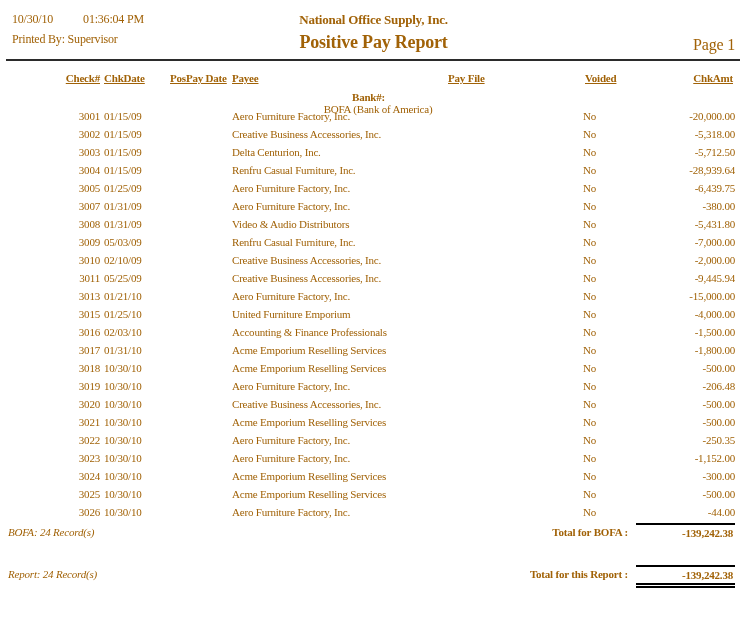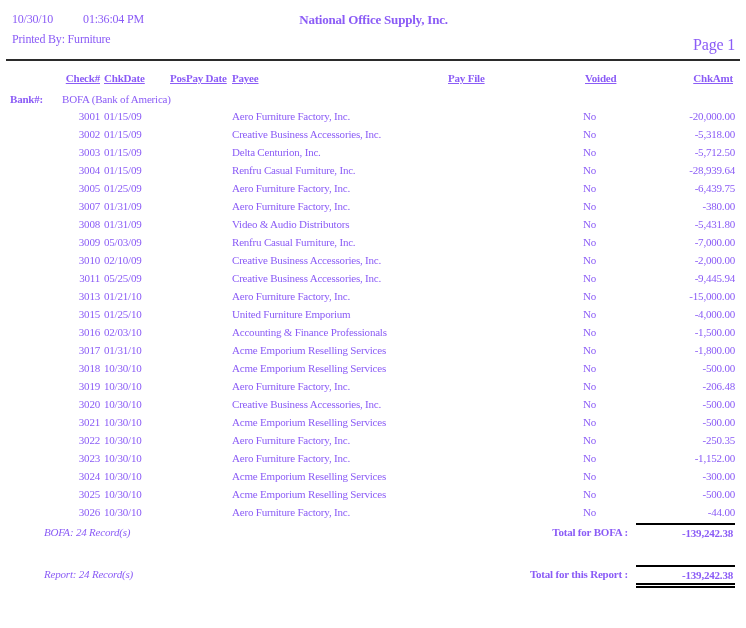--- a/index.html
+++ b/index.html
@@ -1,19 +1,19 @@
 <!DOCTYPE html>
 <html><head>
 <meta charset="utf-8">
 <style>
   html, body { margin: 0; padding: 0; background: #ffffff; }
   .page {
     width: 746px; height: 628px;
     background: #ffffff;
-    color: #8b5cf6;
+    color: #a16207;
     font-family: "Liberation Serif", "DejaVu Serif", serif;
     letter-spacing: -0.2px;
     overflow: hidden;
     position: relative;
     box-sizing: border-box;
   }
   
   .report-header {
     display: grid;
     grid-template-columns: 1fr auto 1fr;
@@ -71,33 +71,34 @@
   td.c-voided { padding-left: 6px; }
   td.c-amt { text-align: right; padding: 0 2px 0 0; }
   
   .bank-row {
     display: flex;
     font-size: 11px;
     padding-left: 10px;
     margin-top: 4px;
     height: 16px;
     align-items: center;
+    flex-direction: column;
   }
   .bank-label { font-weight: bold; width: 52px; }
   
   .group-footer, .report-footer {
     display: flex;
     justify-content: space-between;
     align-items: flex-start;
     padding-left: 8px;
     font-size: 11px;
   }
   .group-footer { margin-top: 2px; }
   .report-footer { margin-top: 25px; }
-  .records-note { font-style: italic; padding-top: 3px; margin-left: 36px; }
+  .records-note { font-style: italic; padding-top: 3px; }
   .total-wrap { display: flex; align-items: flex-start; }
   .total-label { font-weight: bold; padding-top: 3px; white-space: nowrap; }
   .total-amount {
     width: 97px;
     margin-left: 8px;
     margin-right: 11px;
     text-align: right;
     font-weight: bold;
     border-top: 2px solid #000000;
     padding: 2px 2px 1px 0;
@@ -110,24 +111,25 @@
 </head>
 <body>
 
 <div class="page">
 
   <div class="report-header">
     <div class="hdr-left">
       <div class="hdr-datetime">
         <span>10/30/10</span><span class="hdr-time">01:36:04 PM</span>
       </div>
-      <div class="hdr-printedby">Printed By: Furniture</div>
+      <div class="hdr-printedby">Printed By: Supervisor</div>
     </div>
     <div class="hdr-center">
       <div class="hdr-company">National Office Supply, Inc.</div>
+      <div class="hdr-title">Positive Pay Report</div>
     </div>
     <div class="hdr-right">Page 1</div>
   </div>
 
   <hr class="top-rule">
 
   <table class="report">
     <colgroup>
       <col class="c1">
         <col class="c2">

